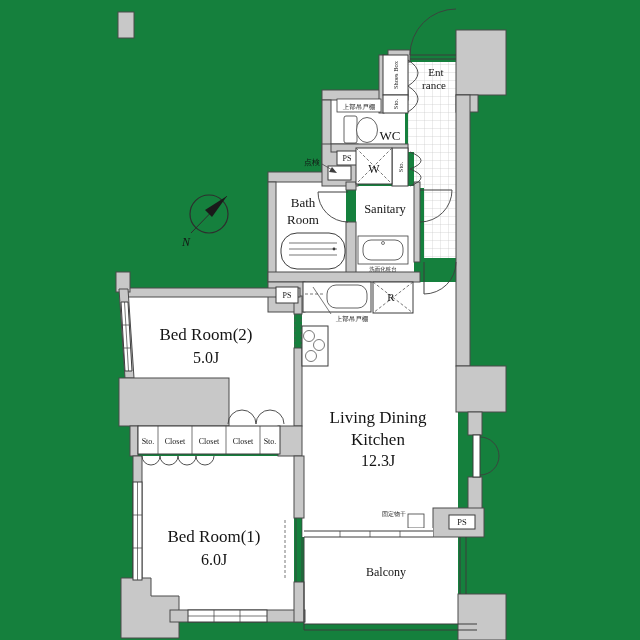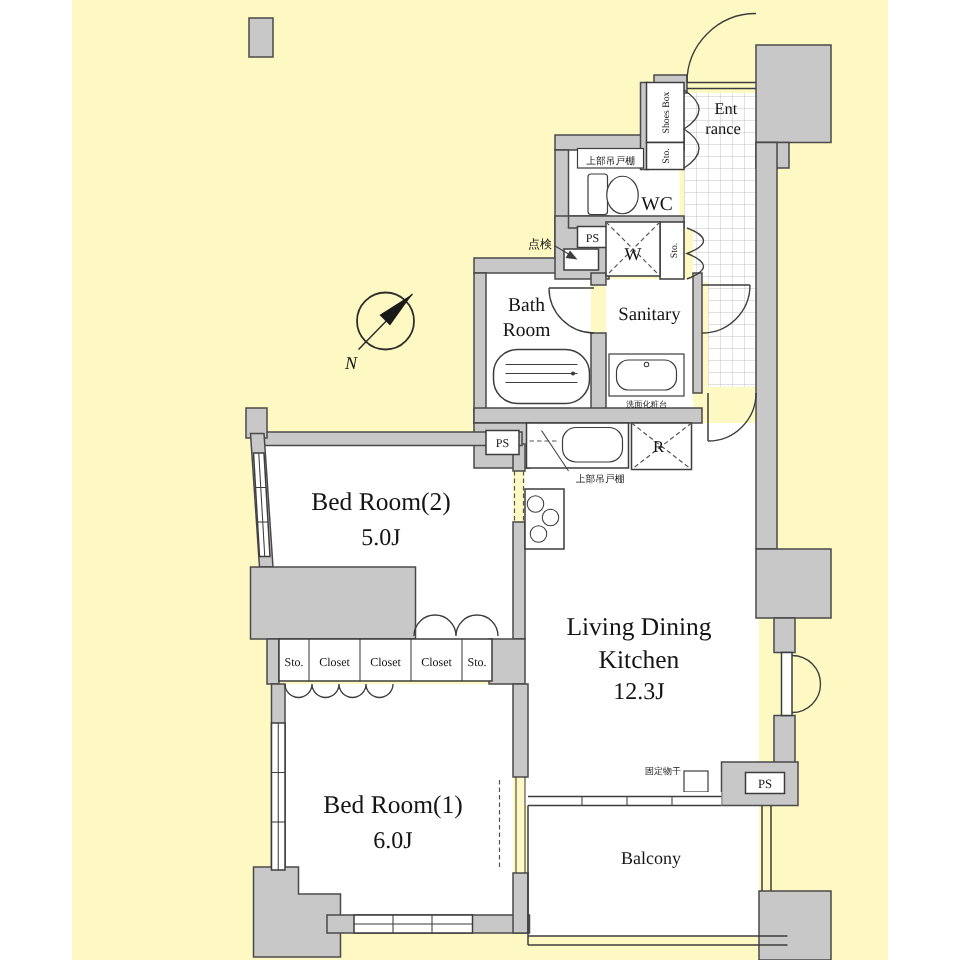--- a/index.html
+++ b/index.html
@@ -1,16 +1,16 @@
 <!DOCTYPE html>
 <html><head>
 <meta charset="utf-8">
 <style>
   html,body{margin:0;padding:0;background:#ffffff;}
-  .stage{width:544px;height:640px;position:relative;background:#fef9c3;margin-left:48px;}
+  .stage{width:640px;height:640px;position:relative;background:#15803d;}
   svg{display:block;}
   .wall{fill:#c8c8c8;stroke:#4a4a4a;stroke-width:1;}
   .floor{fill:#ffffff;stroke:none;}
   .fx{fill:#ffffff;stroke:#3d3d3d;stroke-width:1;}
   .fxt{fill:#ffffff;stroke:#3d3d3d;stroke-width:0.8;}
   .ln{stroke:#3d3d3d;stroke-width:1;fill:none;}
   .thin{stroke:#3d3d3d;stroke-width:0.7;fill:none;}
   .dash{stroke:#555;stroke-width:0.8;fill:none;stroke-dasharray:3,2;}
   .arc{stroke:#3d3d3d;stroke-width:0.9;fill:none;}
   .txt{font-family:"Liberation Serif","DejaVu Serif",serif;fill:#141414;}

